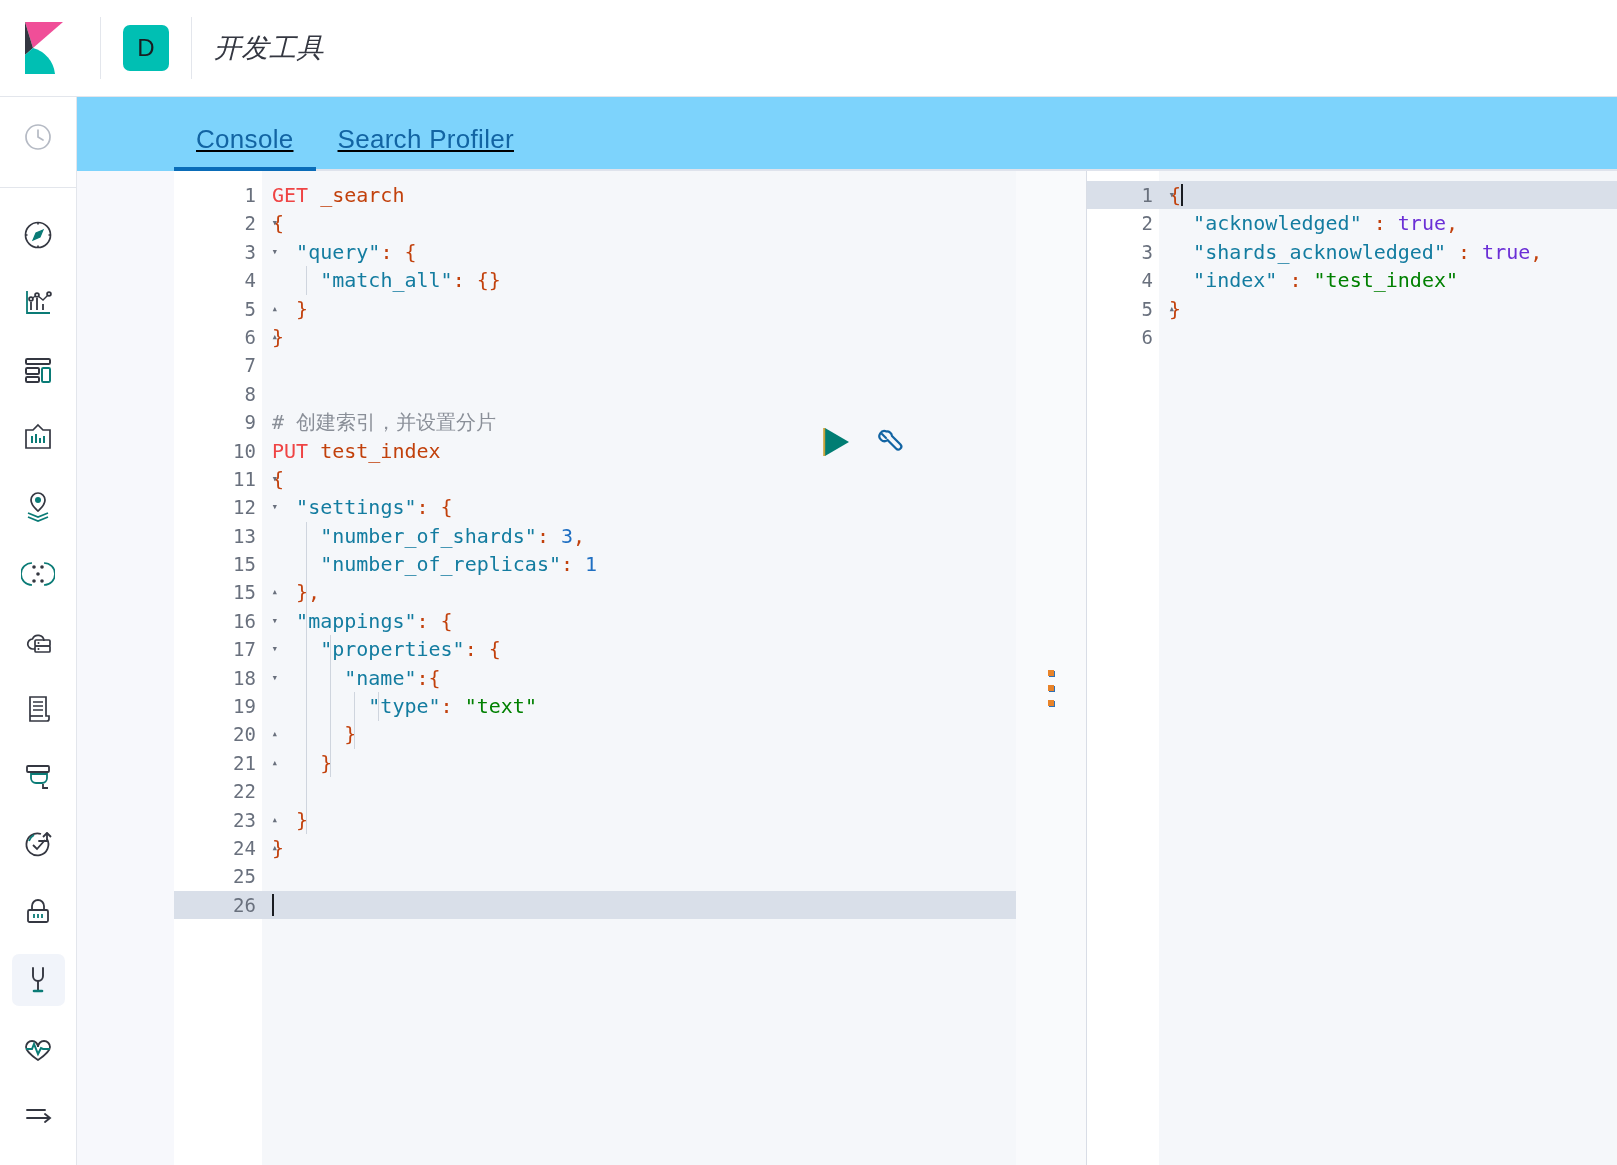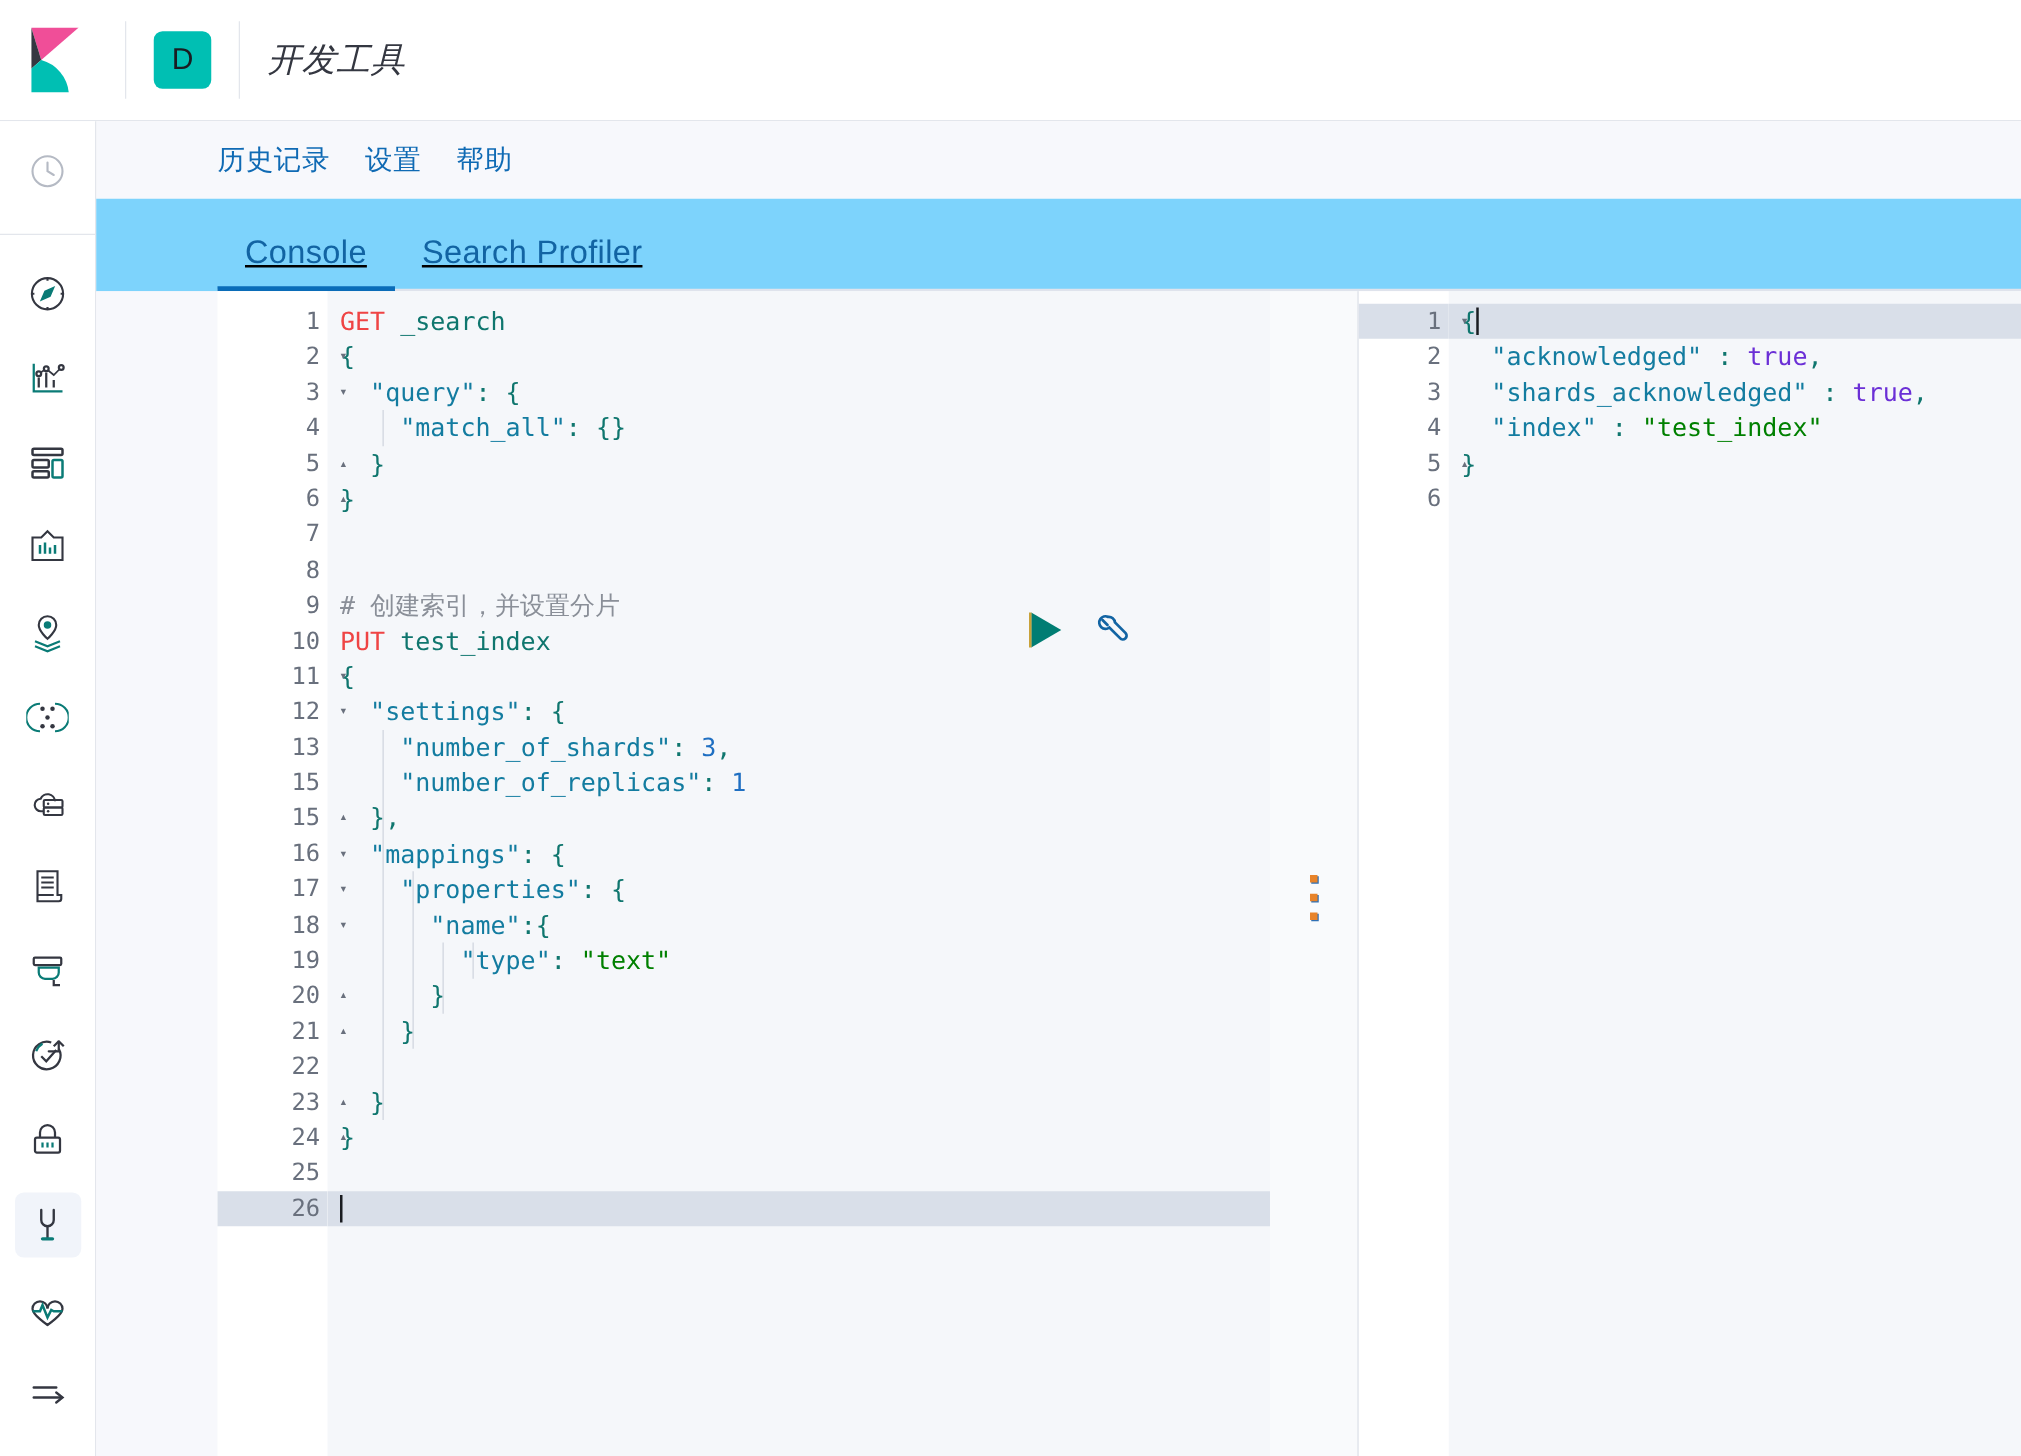--- a/index.html
+++ b/index.html
@@ -216,21 +216,21 @@
     padding-left:10px;
     position:relative;
   }
   .cline.active-l { background:#d9dfe9; }
   .kw      { color:#ef4444; }
   .str     { color:#008000; }
   .key     { color:#137ca0; }
   .num     { color:#1f6fc2; }
   .bool    { color:#6b2fd6;margin-top:24px; }
   .cmt     { color:#8a8f98; }
-  .plain   { color:#0f766e; }
+  .plain   { color:#c2410c; }
   .caret {
     display:inline-block;
     width:2px; height:22px;
     background:#1a1c21;
     vertical-align:-4px;
     margin-left:0px;
   }
   .indent-guide {
     position:absolute;
     top:0; bottom:0;
@@ -430,25 +430,20 @@
             <path d="M6 12 h18"></path>
               <path d="M6 20 h22"></path>
               <path d="M24 16 l5 4 l-5 4"></path>
           </svg>
         </span>
       </div>
     </div>
 
     <div class="content">
 
-      <div class="menu-row">
-        <span class="menu-link">历史记录</span>
-        <span class="menu-link">设置</span>
-        <span class="menu-link">帮助</span>
-      </div>
 
       <div class="tabs-row">
         <div class="tabs-underline"></div>
         <span class="tab active">Console</span>
         <span class="tab">Search Profiler</span>
       </div>
 
       <div class="editors">
 
         <div class="actions">

